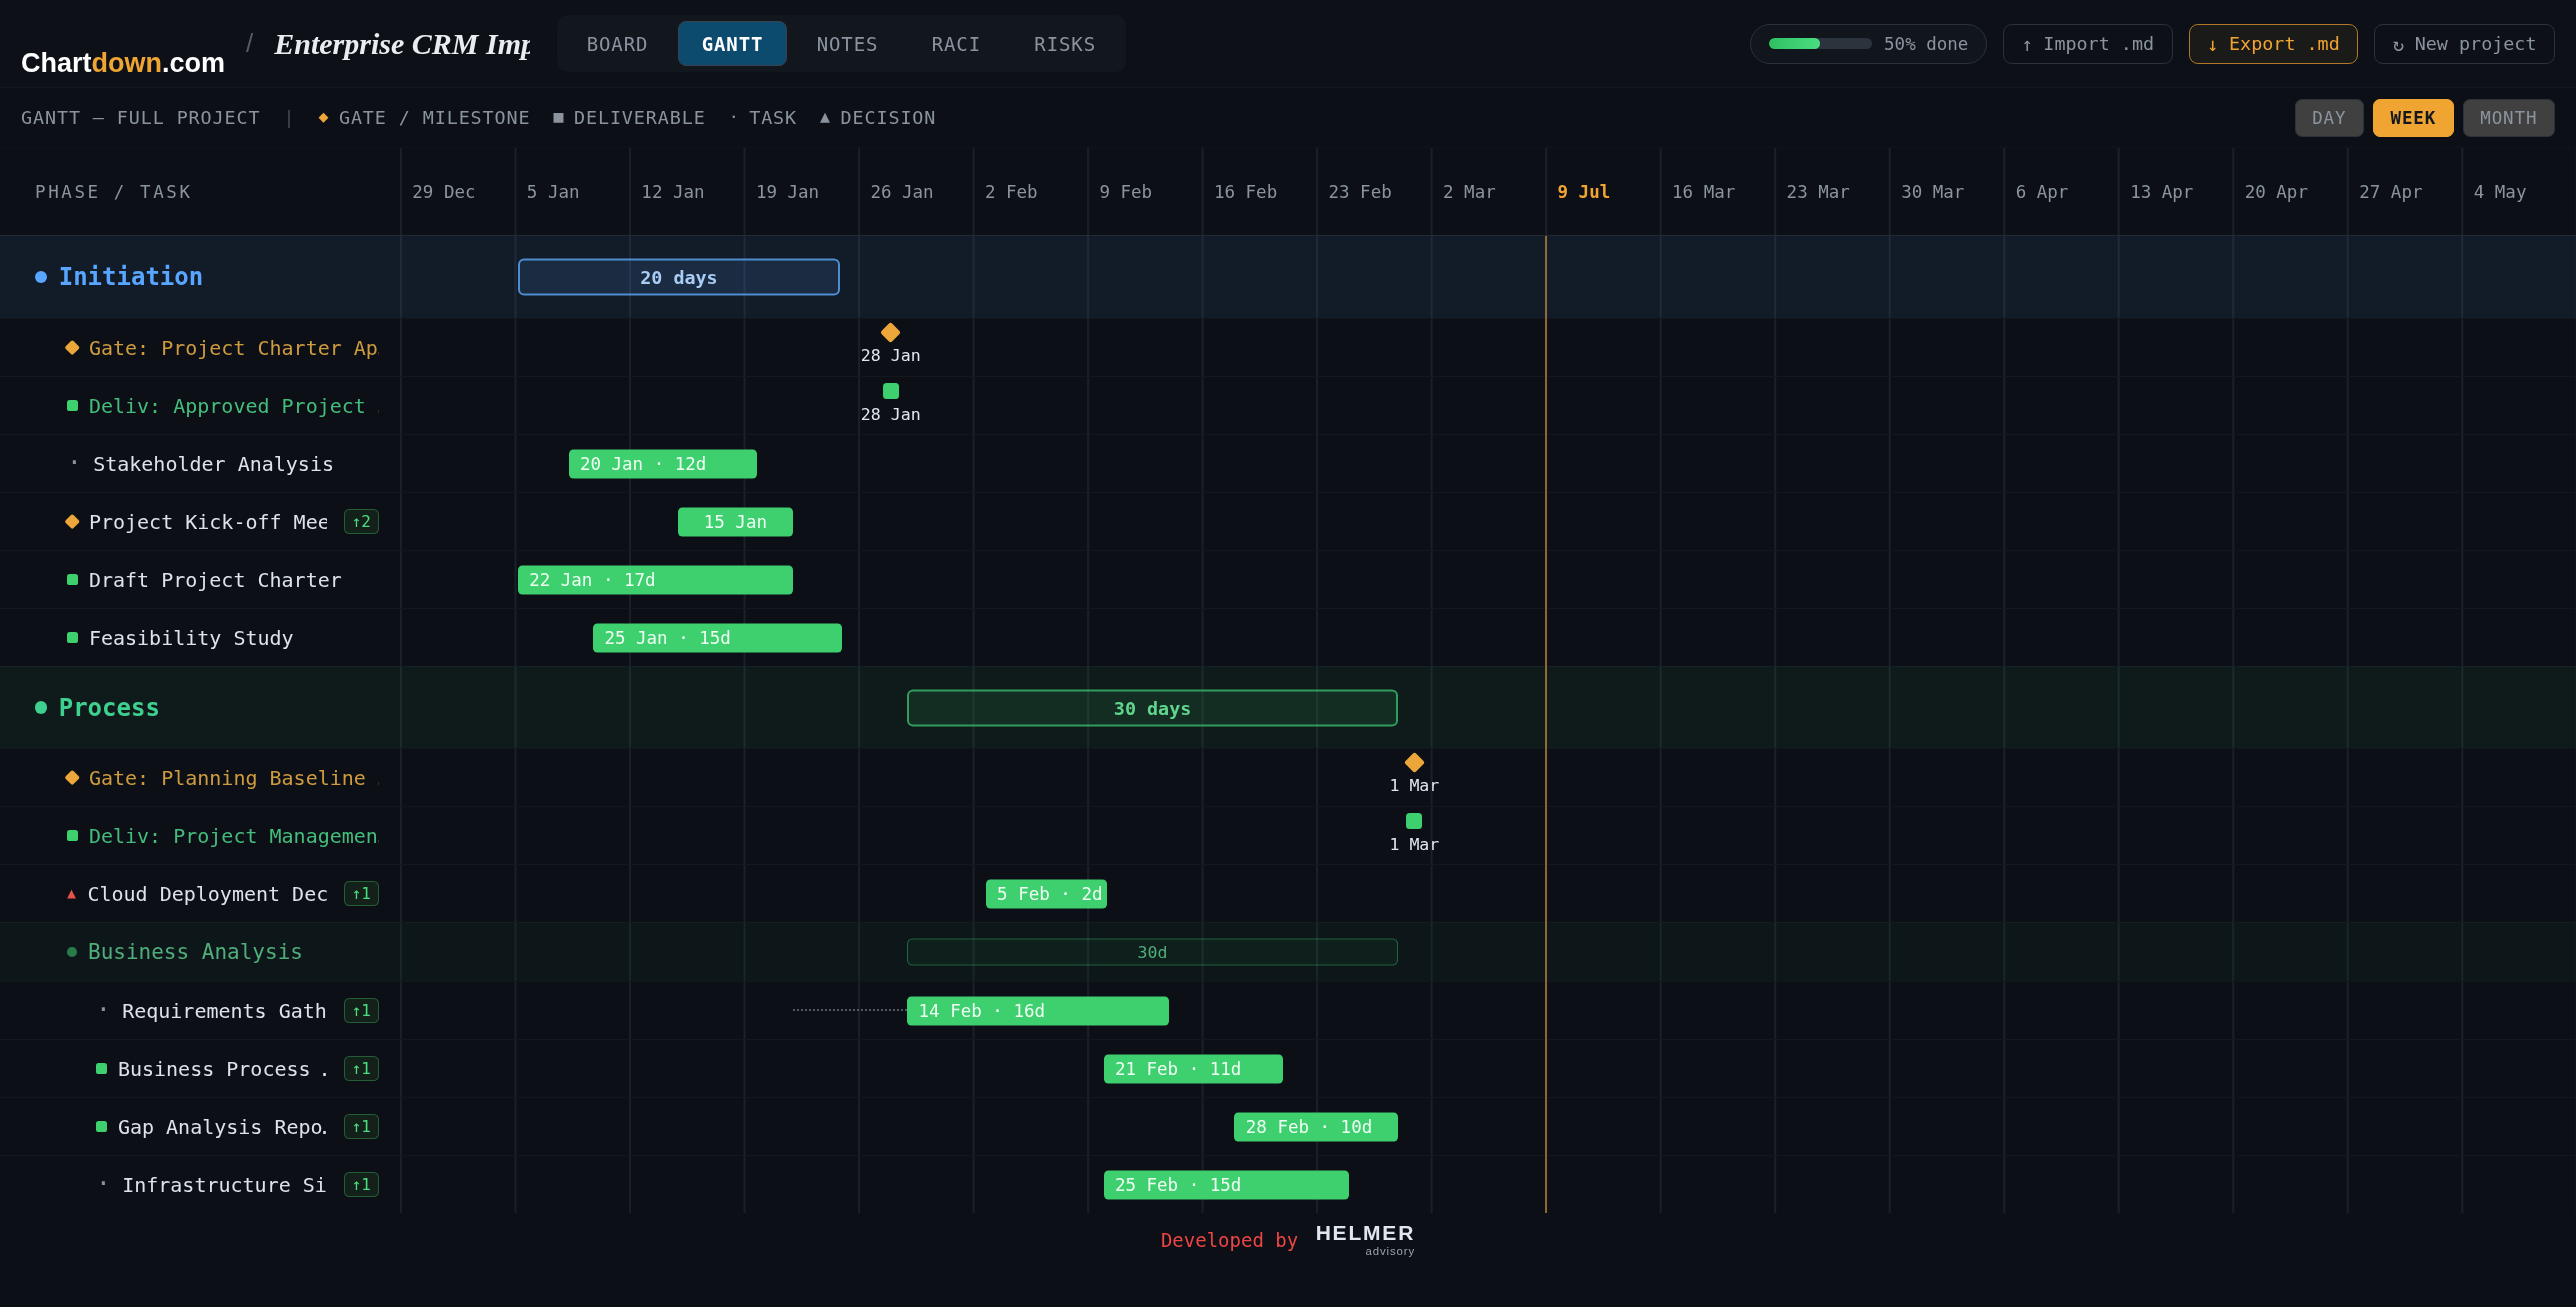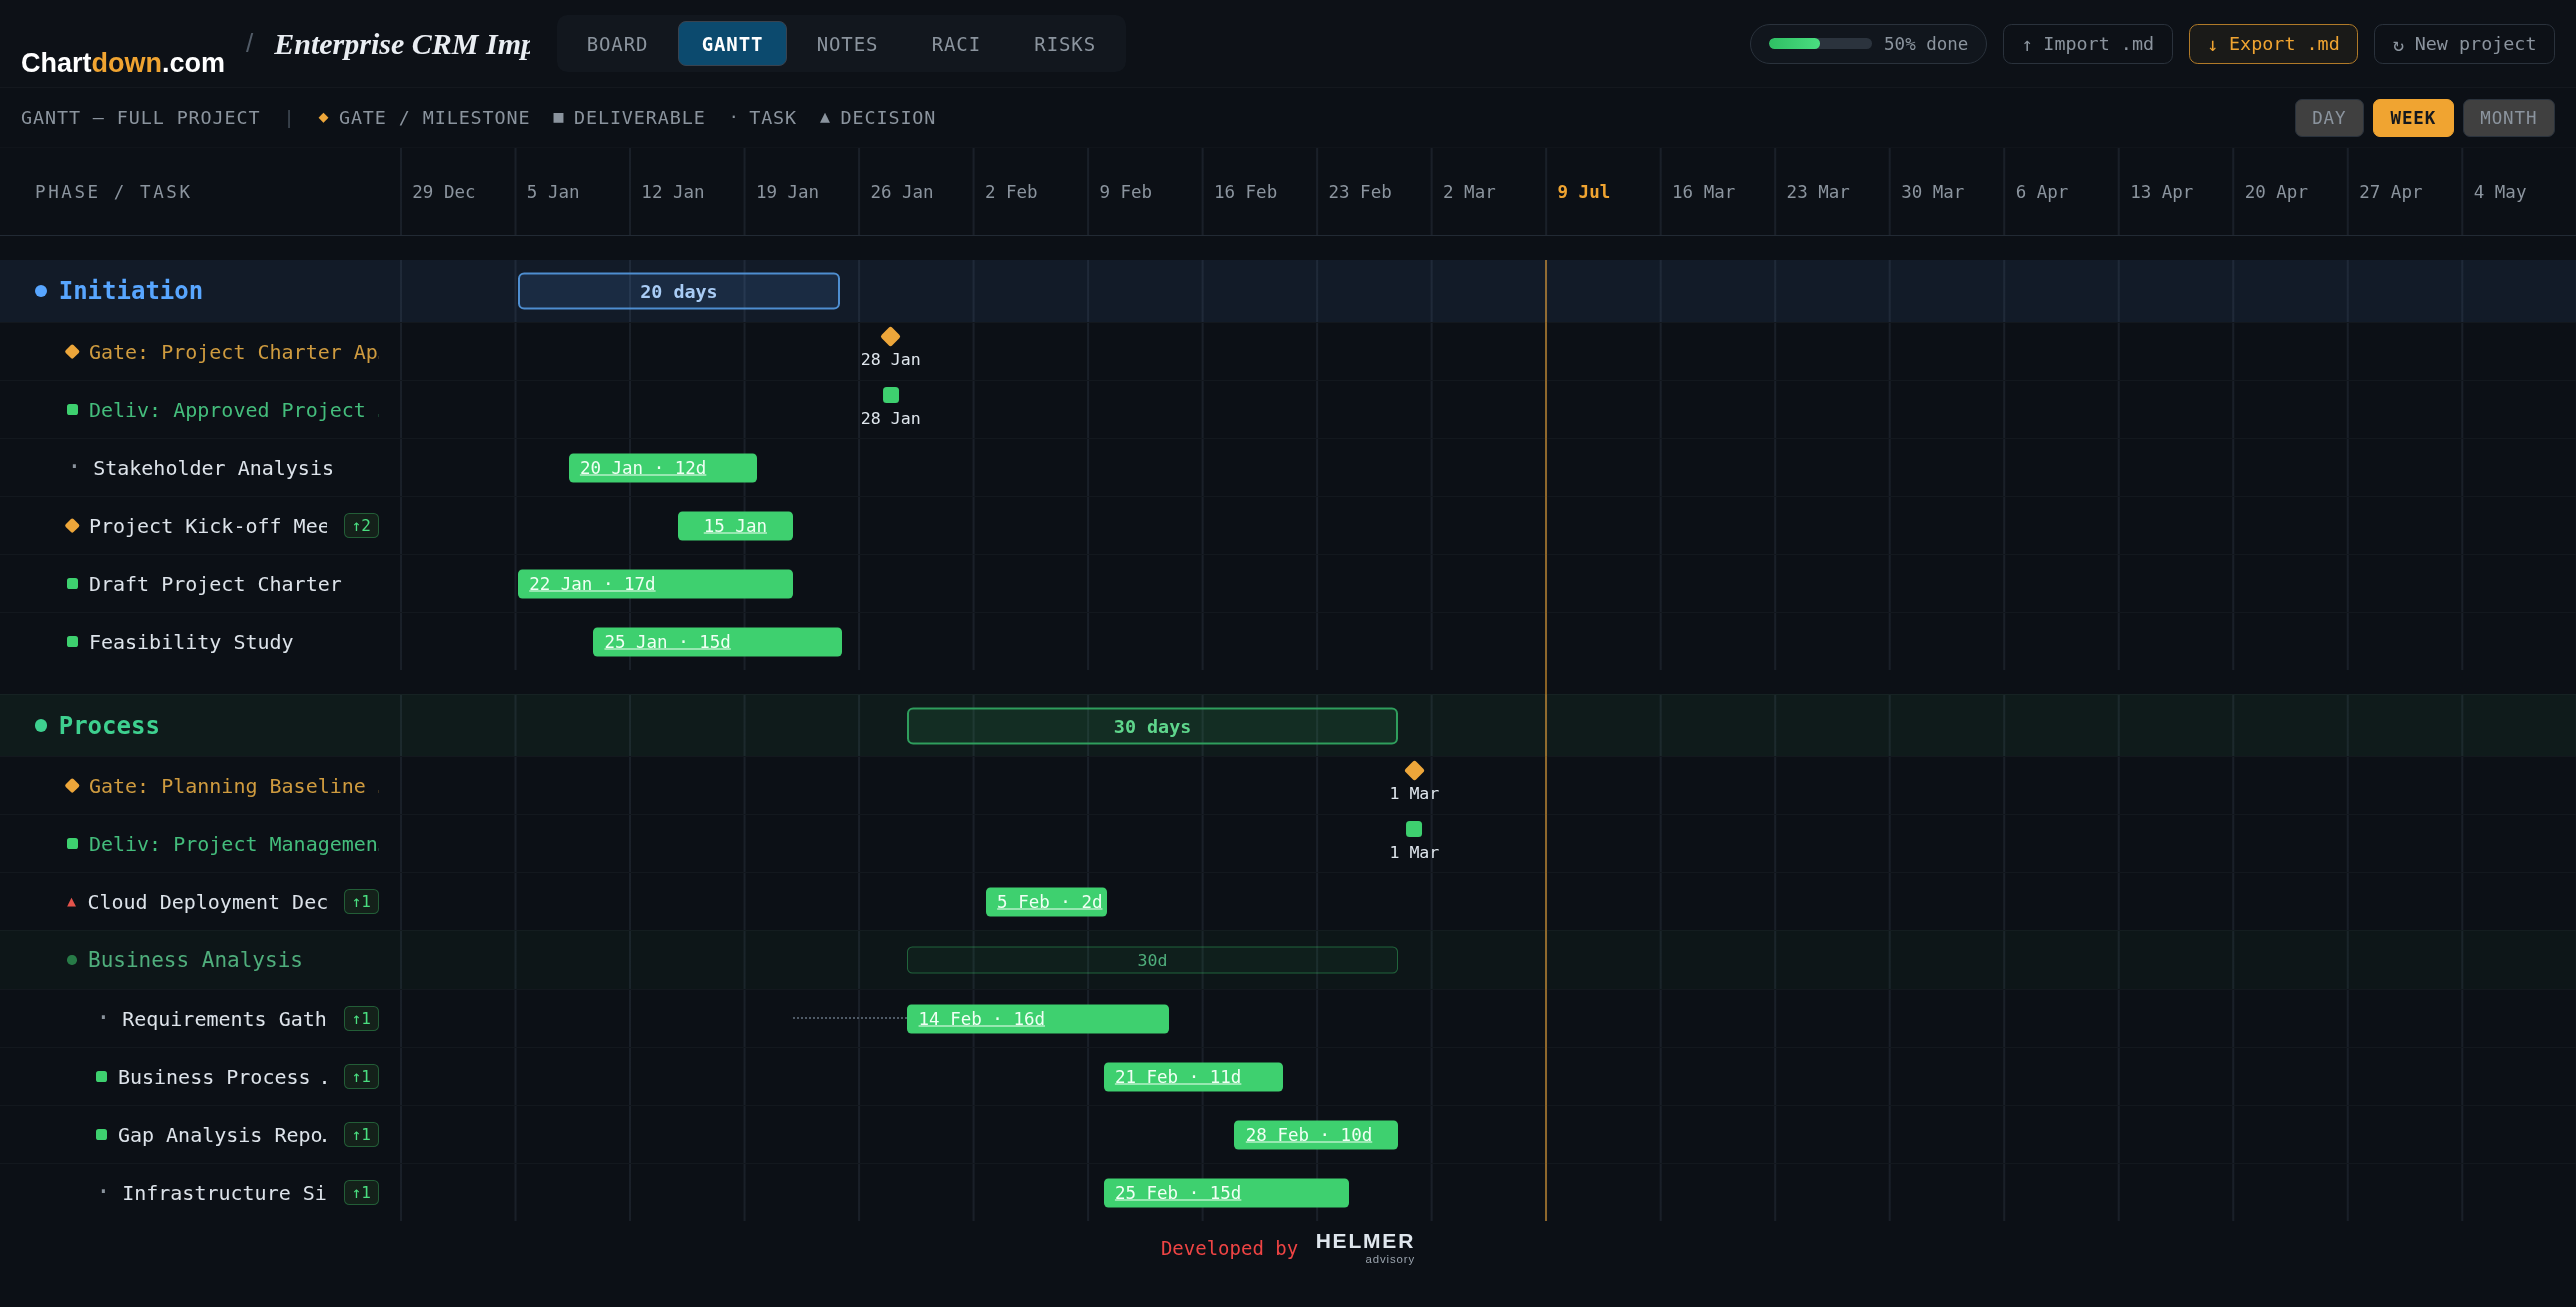--- a/index.html
+++ b/index.html
@@ -85,21 +85,21 @@
     color: #8b949e; font-size: 17.5px; letter-spacing: 2.6px;
   }
   .gh-dates { flex: 1; display: grid; grid-template-columns: repeat(19, 1fr); align-items: center; }
   .gh-date { padding-left: 12.3px; font-size: 17.5px; color: #8b949e; white-space: nowrap; overflow: hidden; }
   .gh-date.today { color: #f0a431; font-weight: bold; }
 
   
   #rows { position: relative; }
   .row { display: flex; height: 58px; border-top: 1.8px solid rgba(140,160,190,0.055); }
   .row:first-child { border-top: none; }
-  .row.phase { height: 62px; margin-top: 24px; }
+  .row.phase { height: 82px; }
   .row.phase-blue { background: rgba(88,166,255,0.08); }
   .row.phase-green { background: rgba(62,208,111,0.06); }
   .row.subphase { height: 59px; background: rgba(62,208,111,0.03); }
 
   .cell-label {
     width: 400px; flex: none;
     display: flex; align-items: center; gap: 11.4px;
     padding-right: 21px; overflow: hidden; white-space: nowrap;
   }
   .indent-0 { padding-left: 35px; }
@@ -127,21 +127,21 @@
     flex: none; display: inline-flex; align-items: center;
     font-size: 16px; color: #4ade80;
     background: #14211a; border: 1.8px solid rgba(62,208,111,0.35);
     border-radius: 5.3px; padding: 1.8px 7px; margin-left: 5.3px;
   }
 
   .cell-timeline { flex: 1; position: relative; }
 
   .bar { position: absolute; top: 50%; transform: translateY(-50%); display: flex; align-items: center; overflow: hidden; }
   .bar-solid { height: 29px; background: #3ed06f; border-radius: 4.4px; }
-  .bar-solid .bar-label { color: #f0fff4; font-size: 17.5px; padding-left: 11.4px; white-space: nowrap; text-decoration: underline; }
+  .bar-solid .bar-label { color: #f0fff4; font-size: 17.5px; padding-left: 11.4px; white-space: nowrap; }
   .bar-solid.center { justify-content: center; }
   .bar-solid.center .bar-label { padding-left: 0; }
   .bar-outline { justify-content: center; border-radius: 6.1px; }
   .bar-outline .bar-label { white-space: nowrap; font-size: 18.4px; }
   .bar-outline-blue  { height: 37px; border: 2.6px solid #4e8ed0; background: rgba(88,166,255,0.12); }
   .bar-outline-blue .bar-label  { color: #a9ccf5; font-weight: bold; }
   .bar-outline-green { height: 37px; border: 2.6px solid #2f9e5d; background: rgba(62,208,111,0.10); }
   .bar-outline-green .bar-label { color: #5fd68c; font-weight: bold; }
   .bar-outline-sub   { height: 27px; border: 1.8px solid rgba(62,208,111,0.40); background: rgba(62,208,111,0.05); border-radius: 5.3px; }
   .bar-outline-sub .bar-label   { color: #4fae7c; font-size: 16.6px; }

